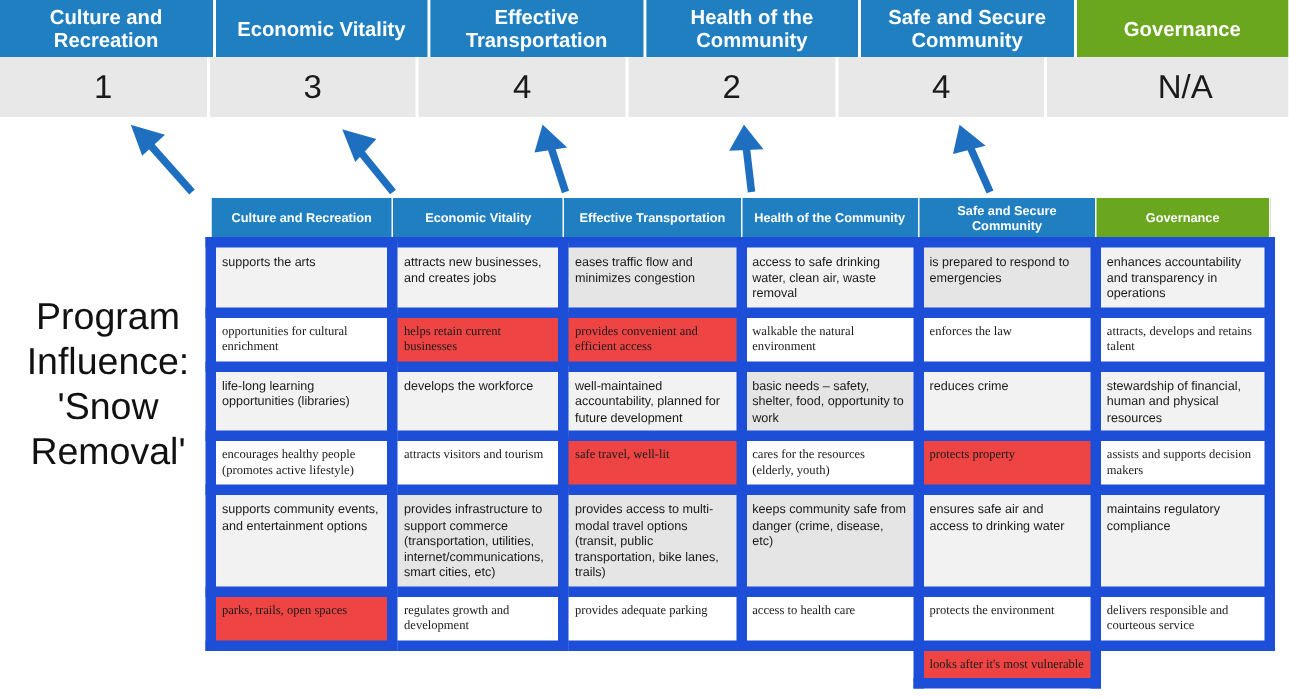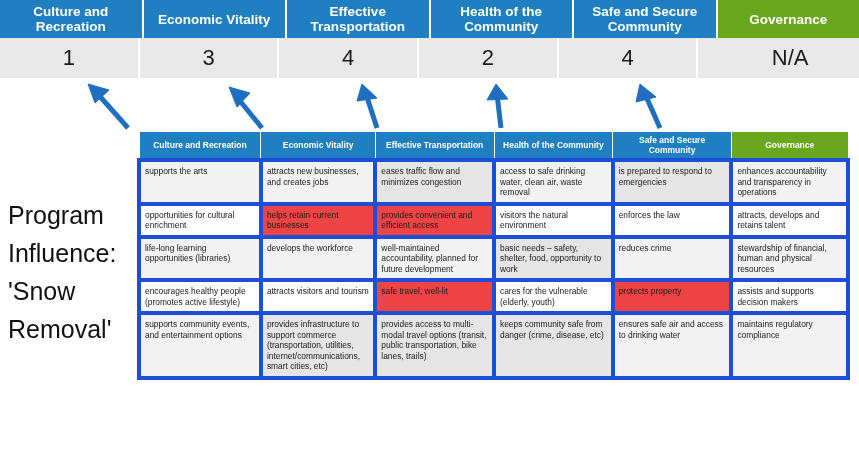--- a/index.html
+++ b/index.html
@@ -70,23 +70,23 @@
     height: 58px;
   }
 
   
   #caption {
     position: absolute;
     left: 8px;
     top: 196px;
     width: 128px;
     font-size: 25px;
-    line-height: 38px;
+    line-height: 30px;
     color: #111111;
-    text-align: left;
+    text-align: center;
   }
 
   
   #matrix {
     position: absolute;
     left: 137px;
     top: 131px;
     width: 713px;
     border-collapse: collapse;
     table-layout: fixed;
@@ -102,28 +102,28 @@
     box-sizing: border-box;
   }
   #matrix th.h-blue { background: #1f7fc1; }
   #matrix th.h-green { background: #6aa61e; }
   #matrix td {
     font-size: 8.4px;
     line-height: 10.5px;
     color: #1a1a1a;
     vertical-align: top;
     padding: 4px 4px;
-    border: 4px solid #1d4ed8;
+    border: 7px solid #1d4ed8;
     background: #f2f2f2;
     box-sizing: border-box;
     height: 14px;
   }
   #matrix td.hl { background: #e5e5e5; }
   #matrix td.empty { background: #ffffff; border: 1px solid #ffffff; }
-  #matrix tr.alt td { background: #ffffff; }
+  #matrix tr.alt td { background: #ffffff; font-family: Liberation Serif, serif; }
   #matrix tr.alt td.hl { background: #ef4444; }
   #matrix tr.alt td.empty { background: #ffffff; }
 </style>
 </head>
 <body>
 
 <div id="top-band">
   <div class="top-head-cell th-blue">
       <span>Culture and Recreation</span>
     </div>
@@ -210,42 +210,58 @@
       <td>attracts new businesses, and creates jobs</td>
       <td class="hl">eases traffic flow and minimizes congestion</td>
       <td>access to safe drinking water, clean air, waste removal</td>
       <td class="hl">is prepared to respond to emergencies</td>
       <td>enhances accountability and transparency in operations</td>
     </tr>
     <tr class="alt">
       <td>opportunities for cultural enrichment</td>
       <td class="hl">helps retain current businesses</td>
       <td class="hl">provides convenient and efficient access</td>
-      <td>visitors the natural environment</td>
+      <td>walkable the natural environment</td>
       <td>enforces the law</td>
       <td>attracts, develops and retains talent</td>
     </tr>
     <tr>
       <td>life-long learning opportunities (libraries)</td>
       <td>develops the workforce</td>
       <td>well-maintained accountability, planned for future development</td>
       <td class="hl">basic needs – safety, shelter, food, opportunity to work</td>
       <td>reduces crime</td>
       <td>stewardship of financial, human and physical resources</td>
     </tr>
     <tr class="alt">
       <td>encourages healthy people (promotes active lifestyle)</td>
       <td>attracts visitors and tourism</td>
       <td class="hl">safe travel, well-lit</td>
-      <td>cares for the vulnerable (elderly, youth)</td>
+      <td>cares for the resources (elderly, youth)</td>
       <td class="hl">protects property</td>
       <td>assists and supports decision makers</td>
     </tr>
     <tr>
       <td>supports community events, and entertainment options</td>
       <td class="hl">provides infrastructure to support commerce (transportation, utilities, internet/communications, smart cities, etc)</td>
       <td class="hl">provides access to multi-modal travel options (transit, public transportation, bike lanes, trails)</td>
       <td class="hl">keeps community safe from danger (crime, disease, etc)</td>
       <td>ensures safe air and access to drinking water</td>
       <td>maintains regulatory compliance</td>
     </tr>
+    <tr class="alt">
+      <td class="hl">parks, trails, open spaces</td>
+      <td>regulates growth and development</td>
+      <td>provides adequate parking</td>
+      <td>access to health care</td>
+      <td>protects the environment</td>
+      <td>delivers responsible and courteous service</td>
+    </tr>
+    <tr class="alt">
+      <td class="empty"></td>
+      <td class="empty"></td>
+      <td class="empty"></td>
+      <td class="empty"></td>
+      <td class="hl">looks after it's most vulnerable</td>
+      <td class="empty"></td>
+    </tr>
   </tbody>
 </table>
 
 </body></html>

